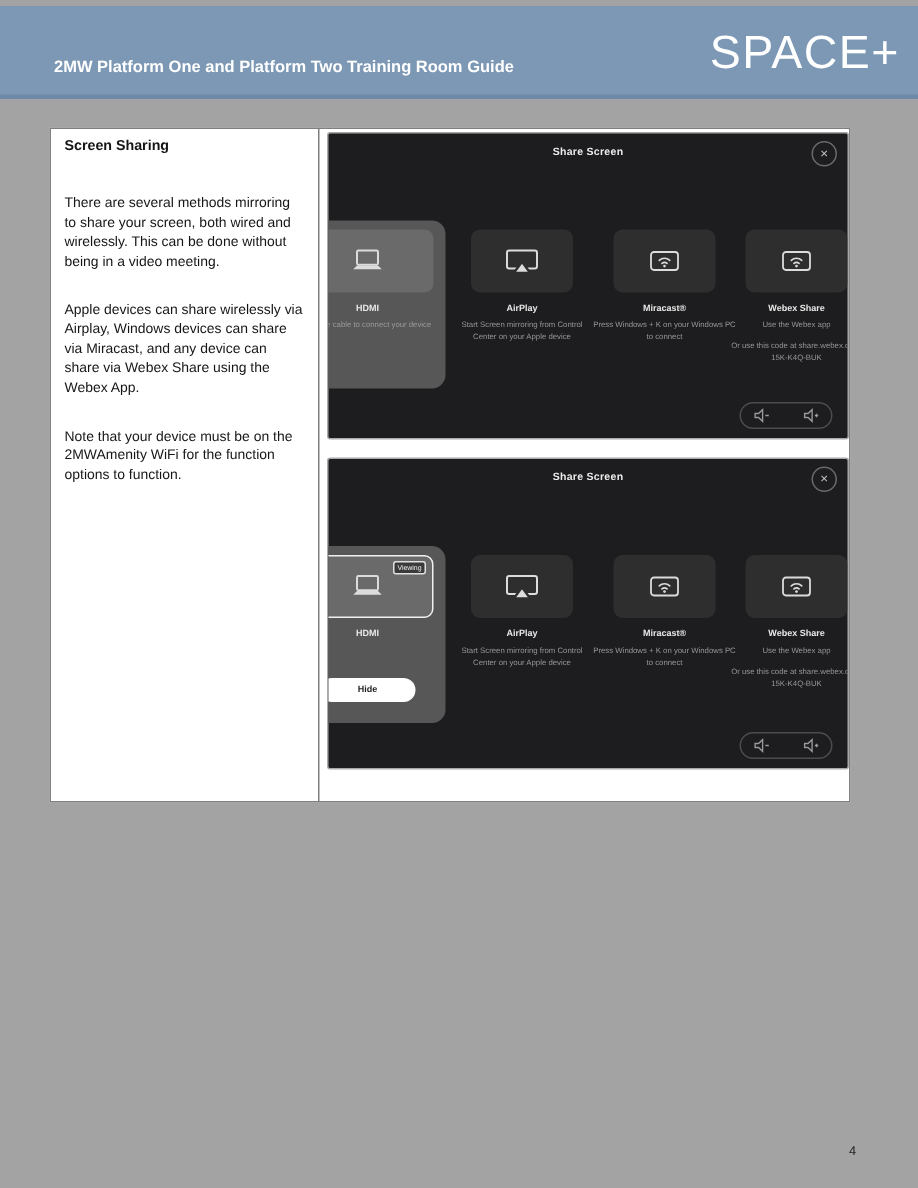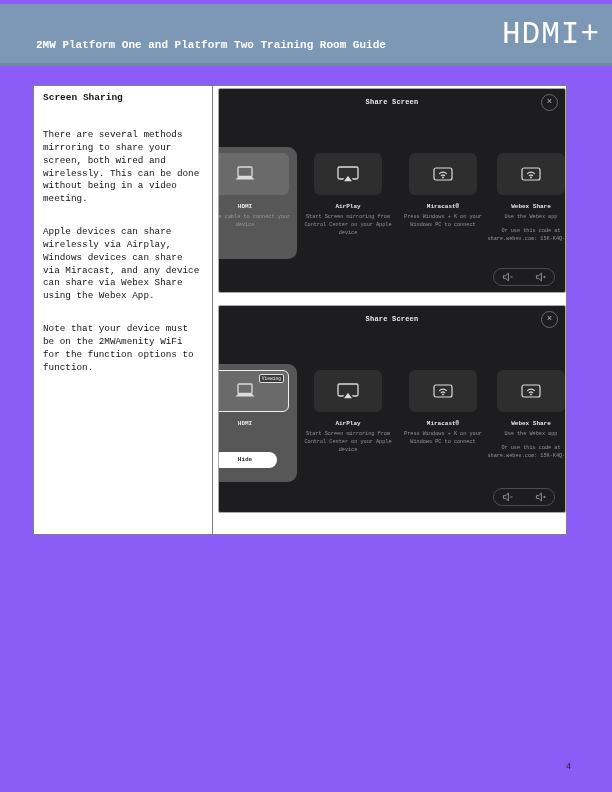--- a/index.html
+++ b/index.html
@@ -1,17 +1,17 @@
 <!DOCTYPE html>
 <html><head>
 <meta charset="utf-8">
 <style>
   html,body{margin:0;padding:0;background:#fff;}
-  .page{position:relative;width:612px;height:792px;background:#8b5cf6;overflow:hidden;
-        font-family:Liberation Mono, monospace;}
+  .page{position:relative;width:612px;height:792px;background:#a3a3a3;overflow:hidden;
+        font-family:Liberation Sans, sans-serif;}
 
   
   .header{position:absolute;left:0;top:4px;width:612px;height:62px;background:#7d98b4;
           border-bottom:3px solid #6d8aa8;box-sizing:border-box;}
   .header-title{position:absolute;left:36px;top:35px;font-size:11px;font-weight:bold;color:#ffffff;}
   .logo{position:absolute;right:12px;top:13px;font-size:31px;font-weight:400;color:#ffffff;
         letter-spacing:1px;}
 
   
   .content-box{position:absolute;left:33px;top:85px;width:534px;height:450px;
@@ -74,21 +74,21 @@
   
   .page-number{position:absolute;left:566px;top:762px;font-size:8.5px;color:#222;}
 </style>
 </head>
 <body>
 
 <div class="page">
 
   <div class="header">
     <div class="header-title">2MW Platform One and Platform Two Training Room Guide</div>
-    <div class="logo">HDMI+</div>
+    <div class="logo">SPACE+</div>
   </div>
 
   <div class="content-box">
     <div class="left-col">
       <p class="heading">Screen Sharing</p>
       <p class="p1">There are several methods mirroring to share your screen, both wired and wirelessly. This can be done without being in a video meeting.</p>
       <p class="p3">Apple devices can share wirelessly via Airplay, Windows devices can share via Miracast, and any device can share via Webex Share using the Webex App.</p>
       <p class="p4">Note that your device must be on the 2MWAmenity WiFi for the function options to function.</p>
     </div>
   </div>

